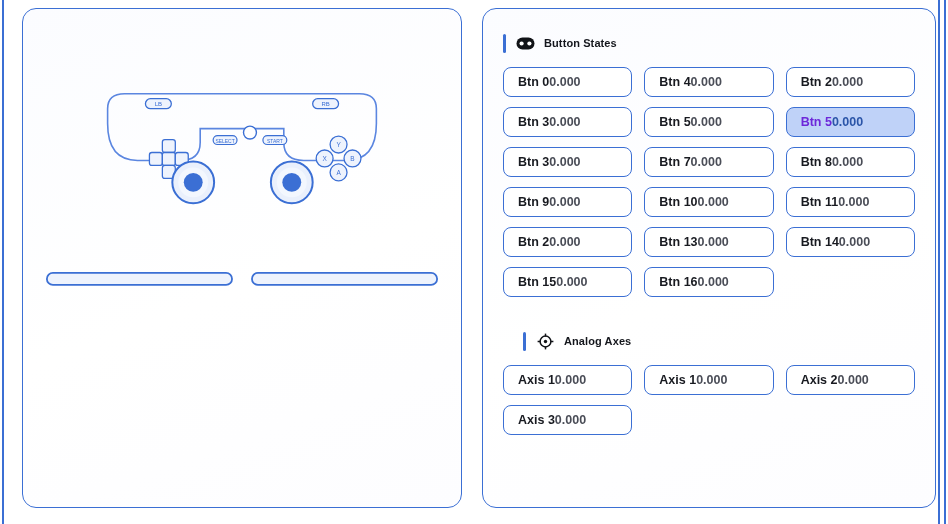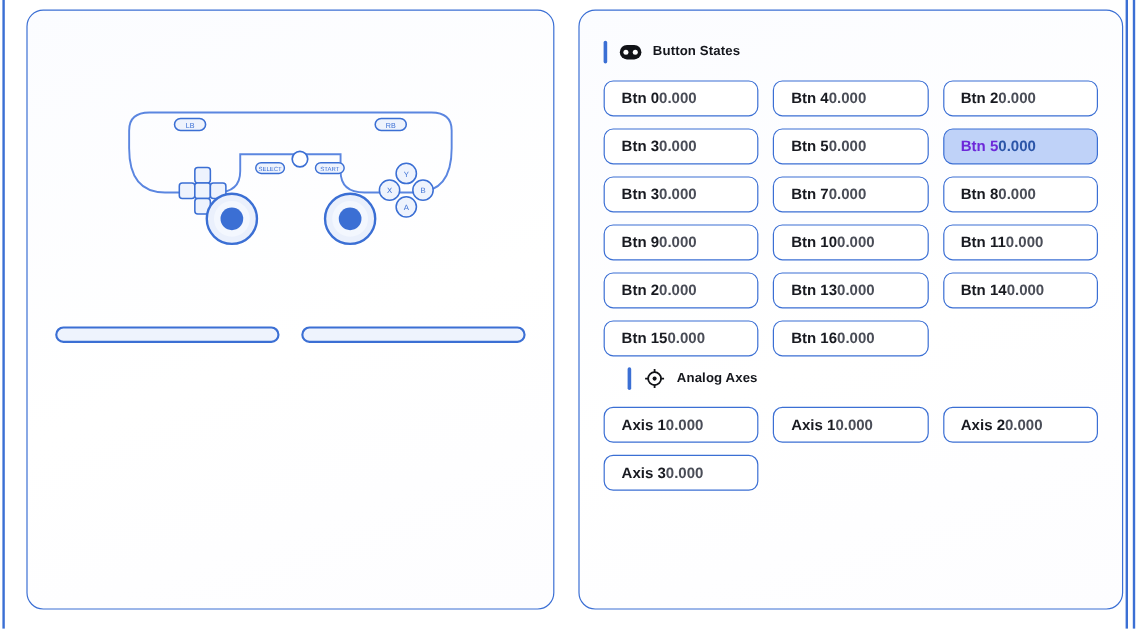--- a/index.html
+++ b/index.html
@@ -66,21 +66,21 @@
     width: 20px; height: 20px;
     display: flex; align-items: center; justify-content: center;
     flex: 0 0 20px;
   }
   .section-title {
     font-size: 11px;
     font-weight: bold;
     color: #14161c;
     letter-spacing: .1px;
   }
-  .section-head.axes-head { margin-top: 8px; padding-left: 20px; }
+  .section-head.axes-head { margin-top: 34px; padding-left: 20px; }
 
   
   .state-grid {
     display: grid;
     grid-template-columns: repeat(3, 1fr);
     gap: 10px 12px;
   }
   .state-cell {
     height: 30px;
     border: 1.3px solid #3b6fd4;

